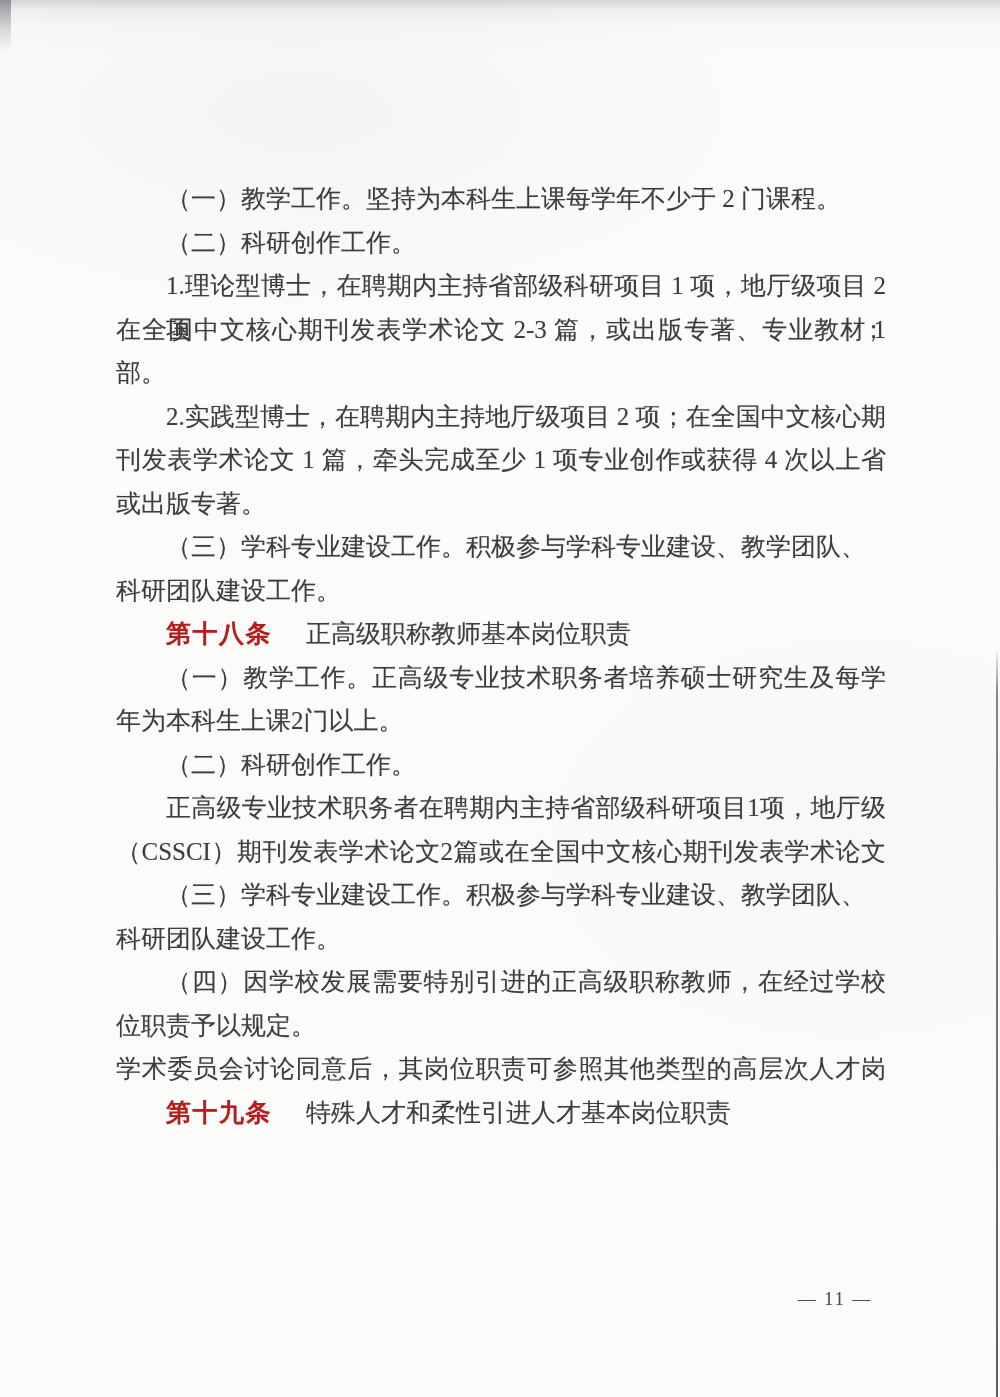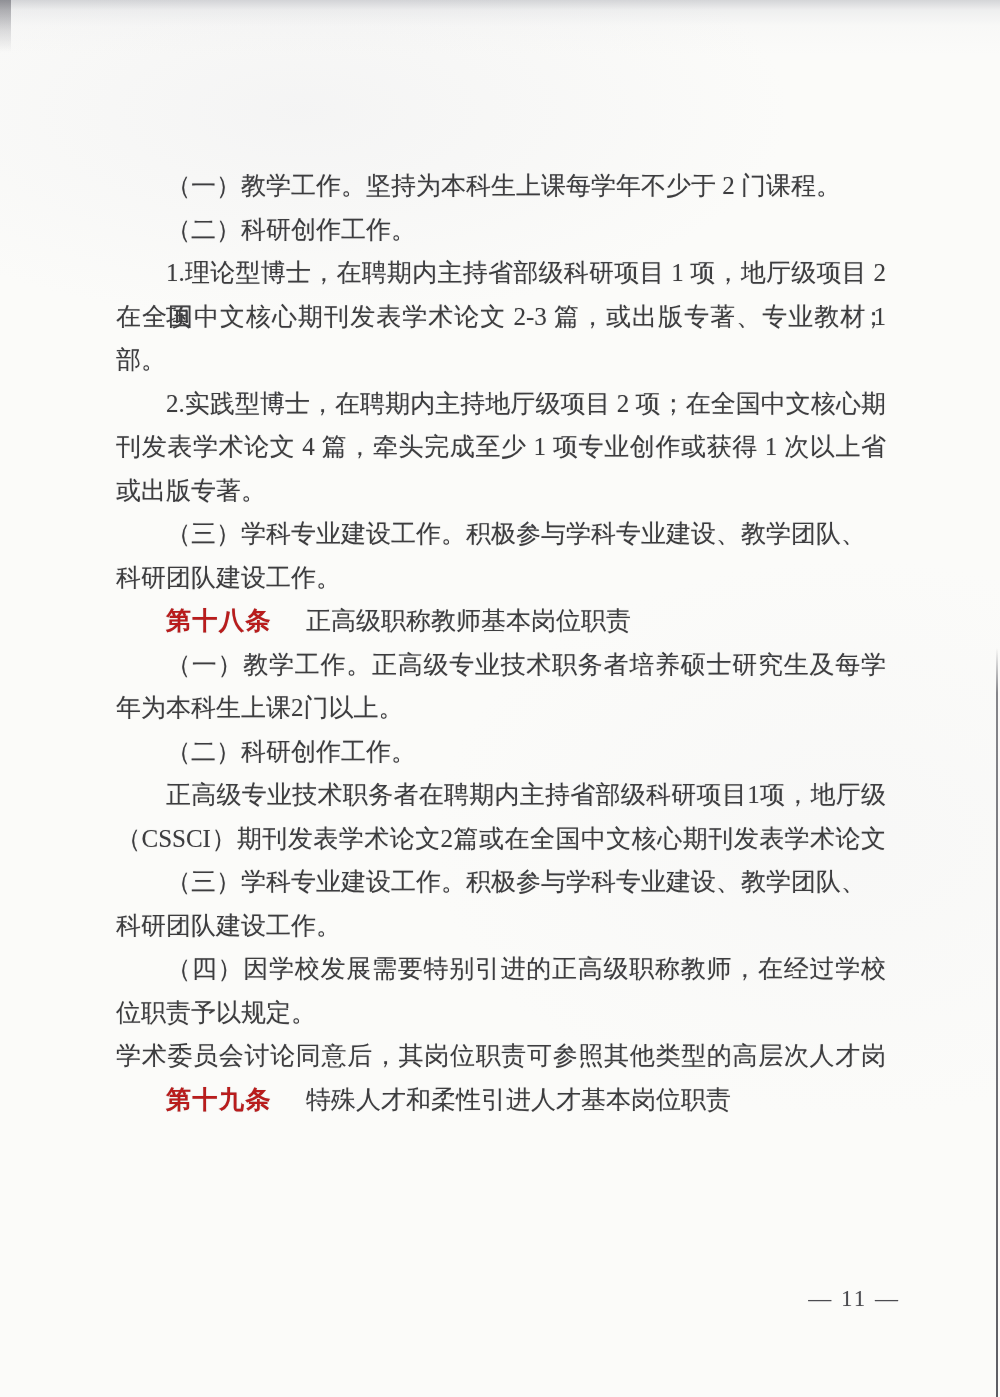--- a/index.html
+++ b/index.html
@@ -33,21 +33,21 @@
   }
   .scan-right-line {
     position: absolute; left: 996px; top: 648px; bottom: 0; width: 2px;
     background: linear-gradient(180deg,
       rgba(70,70,78,0.0) 0px,
       rgba(70,70,78,0.65) 45px,
       rgba(58,58,66,0.82) 100%);
     pointer-events: none;
   }
   .text-block {
-    position: absolute; left: 116px; top: 164px; width: 770px;
+    position: absolute; left: 116px; top: 177px; width: 770px;
   }
   .line {
     height: 43.5px;
     line-height: 43.5px;
     font-size: 25px;
     color: #3d3d3f;
     white-space: nowrap;
     text-shadow: 0 0 1px rgba(90,90,95,0.38);
   }
   .line.ind { padding-left: 50px; }
@@ -58,42 +58,42 @@
     font-family: Liberation Serif, serif;
   }
   .artnum {
     font-weight: bold;
     letter-spacing: 1.5px;
     margin-right: 34px;
     color: #b91c1c;
   }
   .page-number {
     position: absolute; top: 1284px; left: 770px; width: 130px;
-    font-size: 23px; line-height: 30px;
+    font-size: 18px; line-height: 30px;
     color: #4b4b50;
     letter-spacing: 2px;
-    text-align: right;
+    text-align: center;
     text-shadow: 0 0 1px rgba(90,90,95,0.3);
   }
 </style>
 </head>
 <body>
 
 <div class="scan-top-band"></div>
 <div class="scan-corner-smudge"></div>
 <div class="scan-right-line"></div>
 
 <div class="text-block">
     <div class="line ind">（一）教学工作。坚持为本科生上课每学年不少于 2 门课程。</div>
     <div class="line ind">（二）科研创作工作。</div>
     <div class="line ind just">1.理论型博士，在聘期内主持省部级科研项目 1 项，地厅级项目 2 项；</div>
     <div class="line just">在全国中文核心期刊发表学术论文 2-3 篇，或出版专著、专业教材 1</div>
     <div class="line">部。</div>
     <div class="line ind just">2.实践型博士，在聘期内主持地厅级项目 2 项；在全国中文核心期</div>
-    <div class="line just">刊发表学术论文 4 篇，牵头完成至少 1 项专业创作或获得 1 次以上省</div>
+    <div class="line just">刊发表学术论文 1 篇，牵头完成至少 1 项专业创作或获得 4 次以上省</div>
     <div class="line">或出版专著。</div>
     <div class="line ind">（三）学科专业建设工作。积极参与学科专业建设、教学团队、</div>
     <div class="line">科研团队建设工作。</div>
     <div class="line ind"><span class="artnum">第十八条</span><span>正高级职称教师基本岗位职责</span></div>
     <div class="line ind just">（一）教学工作。正高级专业技术职务者培养硕士研究生及每学</div>
     <div class="line">年为本科生上课2门以上。</div>
     <div class="line ind">（二）科研创作工作。</div>
     <div class="line ind just">正高级专业技术职务者在聘期内主持省部级科研项目1项，地厅级</div>
     <div class="line just">（CSSCI）期刊发表学术论文2篇或在全国中文核心期刊发表学术论文</div>
     <div class="line ind">（三）学科专业建设工作。积极参与学科专业建设、教学团队、</div>

